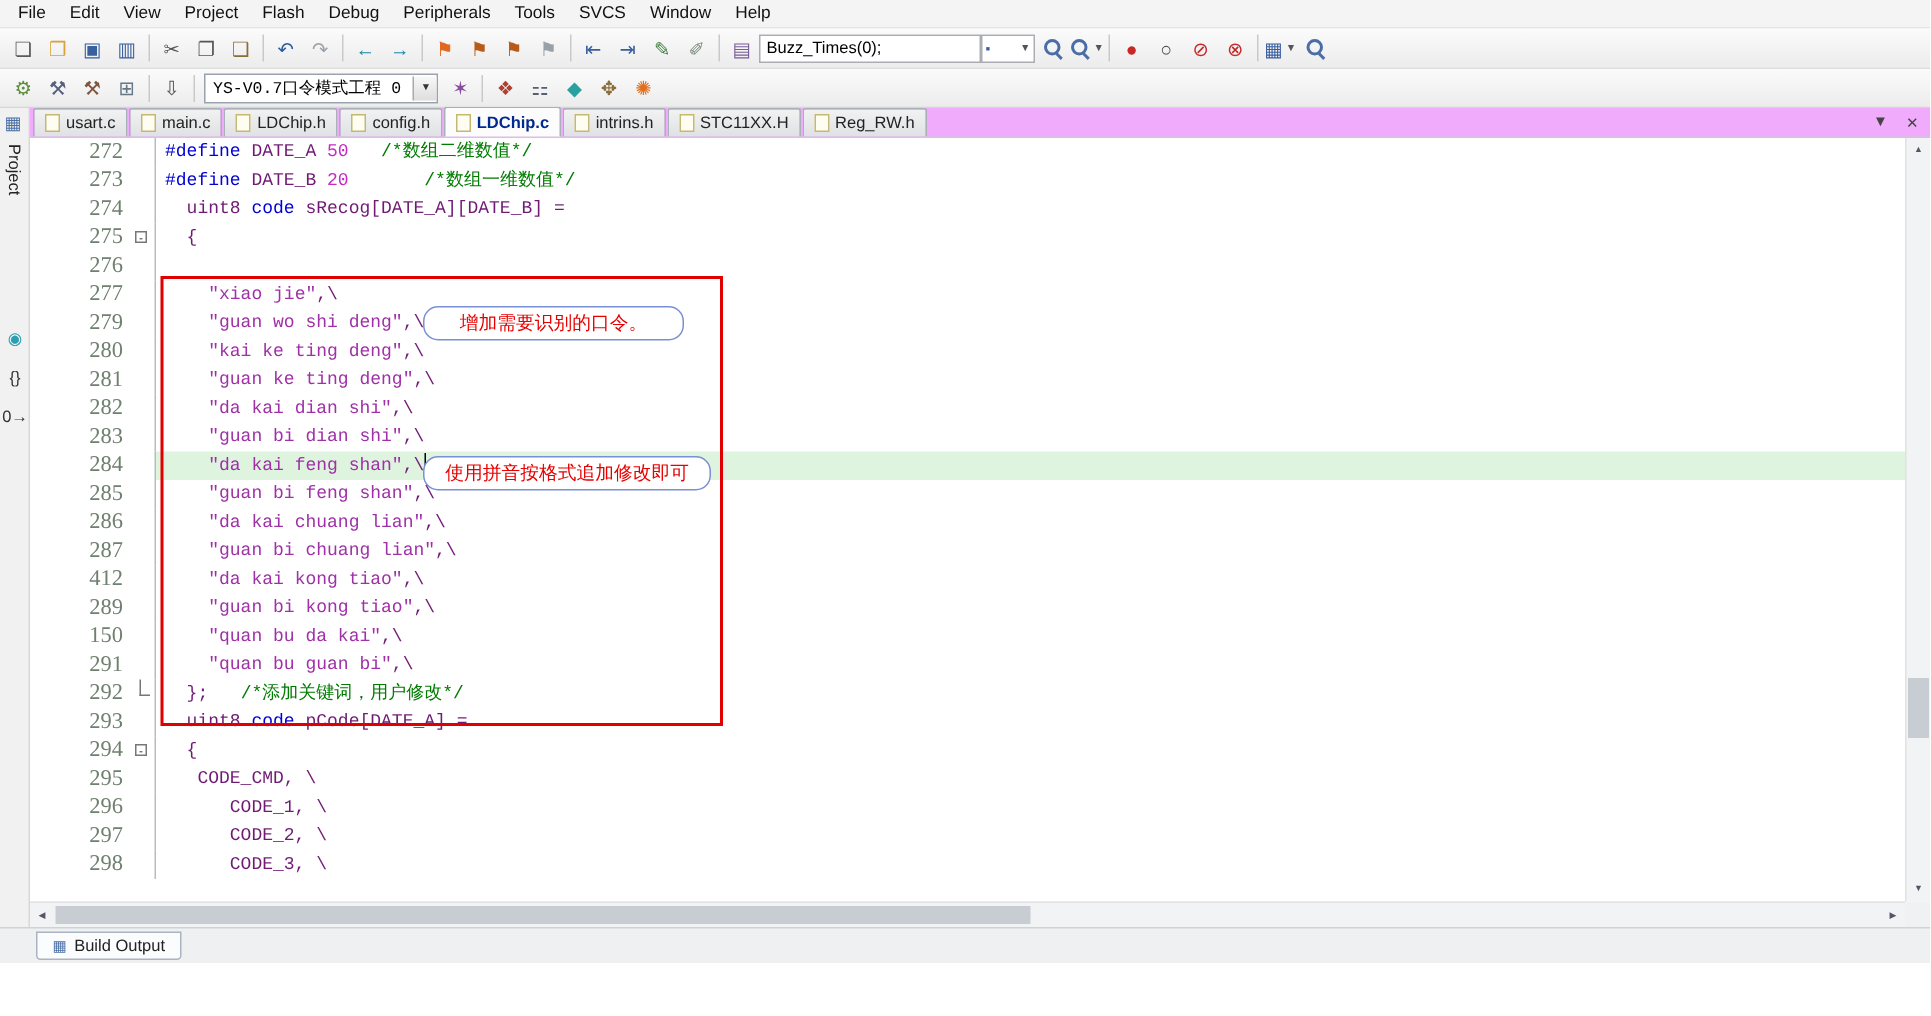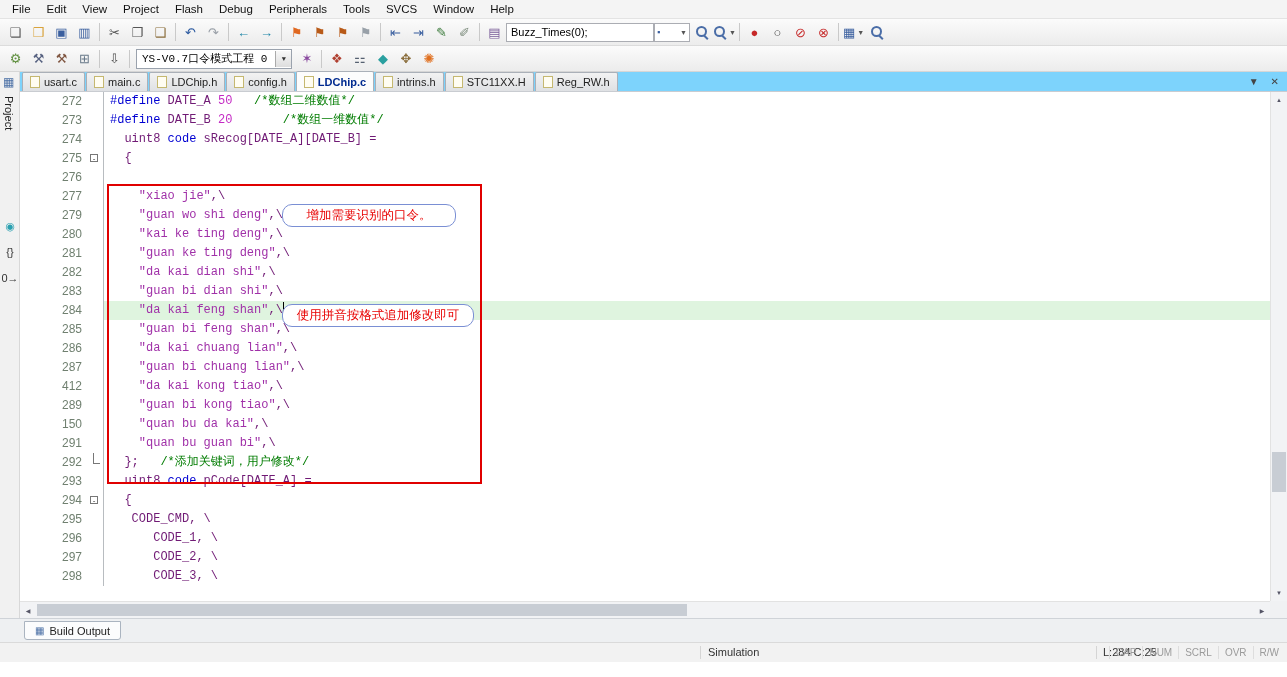--- a/index.html
+++ b/index.html
@@ -39,36 +39,36 @@
   
   .leftstrip{position:absolute;left:0;top:72px;width:20px;height:546px;background:#f1f1f1;
              border-right:1px solid #d8d8d8;box-sizing:border-box;}
   .strip-top-icon{position:absolute;left:3px;top:3px;font-size:12px;color:#4a6fa5;}
   .strip-label{position:absolute;left:3px;top:24px;font-size:11px;color:#222;writing-mode:vertical-rl;}
   .strip-icons{position:absolute;left:0;top:148px;width:20px;display:flex;flex-direction:column;
                gap:13px;align-items:center;}
   .strip-icon{font-size:11px;line-height:13px;}
 
   
-  .tabbar{position:absolute;left:20px;top:72px;right:0;height:20px;background:#7dd3fc;
+  .tabbar{position:absolute;left:20px;top:72px;right:0;height:20px;background:#f0abfc;
           border-bottom:1px solid #c9ccd1;box-sizing:border-box;}
   .tabs-wrap{position:absolute;left:2px;bottom:0;display:flex;align-items:flex-end;}
   .tab{height:19px;display:flex;align-items:center;gap:4px;padding:0 7px;font-size:11px;
        background:linear-gradient(#f2f2f2,#dfe1e4);border:1px solid #aab0b8;border-bottom:none;
        margin-right:1px;border-radius:2px 2px 0 0;color:#222;box-sizing:border-box;}
   .tab.active{background:#fcfcfc;color:#002a8f;font-weight:bold;height:20px;}
   .tab-file-icon{width:8px;height:10px;background:#fffdf2;border:1px solid #c5b870;display:inline-block;}
   .tab-ctrls{position:absolute;right:8px;top:4px;display:flex;gap:12px;font-size:10px;color:#444;}
 
   
   .editor{position:absolute;left:20px;top:92px;right:0;bottom:59px;background:#fff;}
   .lines{position:absolute;left:0;top:0;right:17px;bottom:17px;overflow:hidden;background:#fff;}
   .line-row{display:flex;height:19px;align-items:stretch;}
   .lnum{width:68px;flex:none;text-align:right;padding-right:6px;box-sizing:border-box;
-        font-family:Liberation Sans, sans-serif;font-size:12px;line-height:19px;color:#708070;}
+        font-family:Liberation Serif, serif;font-size:15px;line-height:19px;color:#708070;}
   .fold{width:16px;flex:none;border-right:1px solid #b8bcc0;position:relative;box-sizing:border-box;}
   .fold-box{position:absolute;left:2px;top:5px;width:8px;height:8px;border:1px solid #777;background:#fff;
             font-size:8px;line-height:7px;text-align:center;color:#333;box-sizing:border-box;}
   .fold-end{position:absolute;left:5px;top:0;width:6px;height:10px;border-left:1px solid #777;
             border-bottom:1px solid #777;}
   .code{flex:1;margin:0;font-family:"Liberation Mono",monospace;font-size:12px;line-height:19px;
         white-space:pre;padding-left:6px;}
   .line-row.hl .code{background:var(--line_highlight,#dff4df);}
   .c-pl{color:#701a75;}
   .c-kw{color:var(--keyword,#0000d2);}
@@ -418,27 +418,14 @@
     <div class="scroll-corner"></div>
   </div>
 
   <div class="buildstrip">
     <div class="build-tab">
       <span class="build-tab-icon">▦</span>
       <span>Build Output</span>
     </div>
   </div>
 
-  <div class="statusbar">
-    <div class="sb-sep" style="left:700px"></div>
-    <span class="sb-text sb-mode">Simulation</span>
-    <div class="sb-sep" style="left:1096px"></div>
-    <span class="sb-text sb-cursor">L:284 C:25</span>
-    <div class="sb-flags">
-        <span class="sb-flag">CAP</span>
-        <span class="sb-flag">NUM</span>
-        <span class="sb-flag">SCRL</span>
-        <span class="sb-flag">OVR</span>
-        <span class="sb-flag">R/W</span>
-      </div>
-  </div>
 
 </div>
 
 </body></html>

